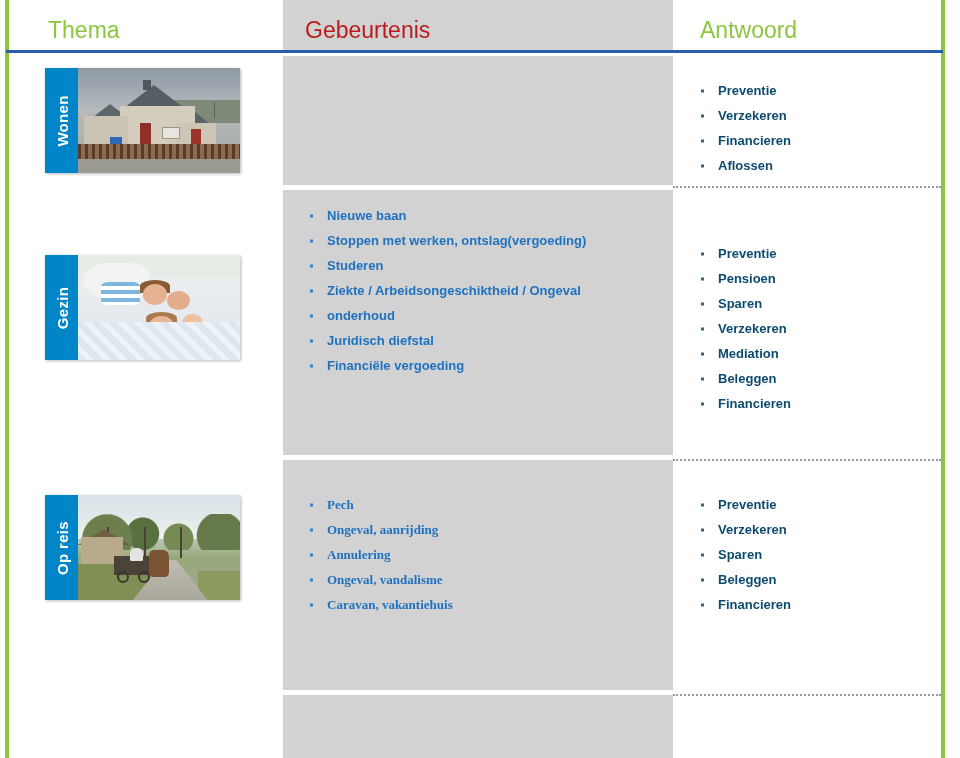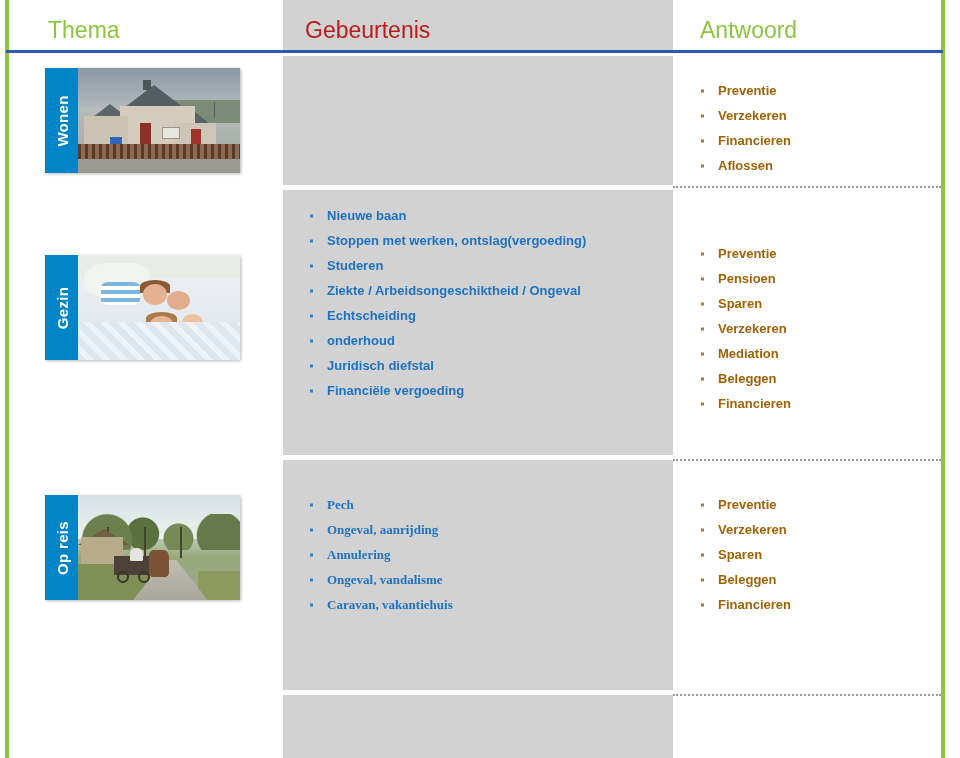--- a/index.html
+++ b/index.html
@@ -328,21 +328,21 @@
     font-size: 13px;
     font-weight: bold;
     color: #1f72c0;
   }
   .events li { line-height: 25px; }
 
   .answers {
     left: 694px;
     font-size: 13px;
     font-weight: bold;
-    color: #a16207;
+    color: #0c4a6e;
   }
   .answers li { line-height: 25px; }
 
   .ev-1 { top: 34px; }
   .an-1 { top: 22px; }
   .ev-2 { top: 13px; }
   .an-2 { top: 51px; }
   .ev-3 { top: 32px; font-family: Liberation Serif, serif; }
   .an-3 { top: 32px; }
 
@@ -429,21 +429,20 @@
         <div class="stripe"></div>
           <div class="quilt"></div>
       </div>
     </div>
 
     <ul class="bullets events ev-2">
       <li>Nieuwe baan</li>
       <li>Stoppen met werken, ontslag(vergoeding)</li>
       <li>Studeren</li>
       <li>Ziekte / Arbeidsongeschiktheid / Ongeval</li>
-      <li>Echtscheiding</li>
       <li>onderhoud</li>
       <li>Juridisch diefstal</li>
       <li>Financiële vergoeding</li>
     </ul>
 
     <ul class="bullets answers an-2">
       <li>Preventie</li>
       <li>Pensioen</li>
       <li>Sparen</li>
       <li>Verzekeren</li>

